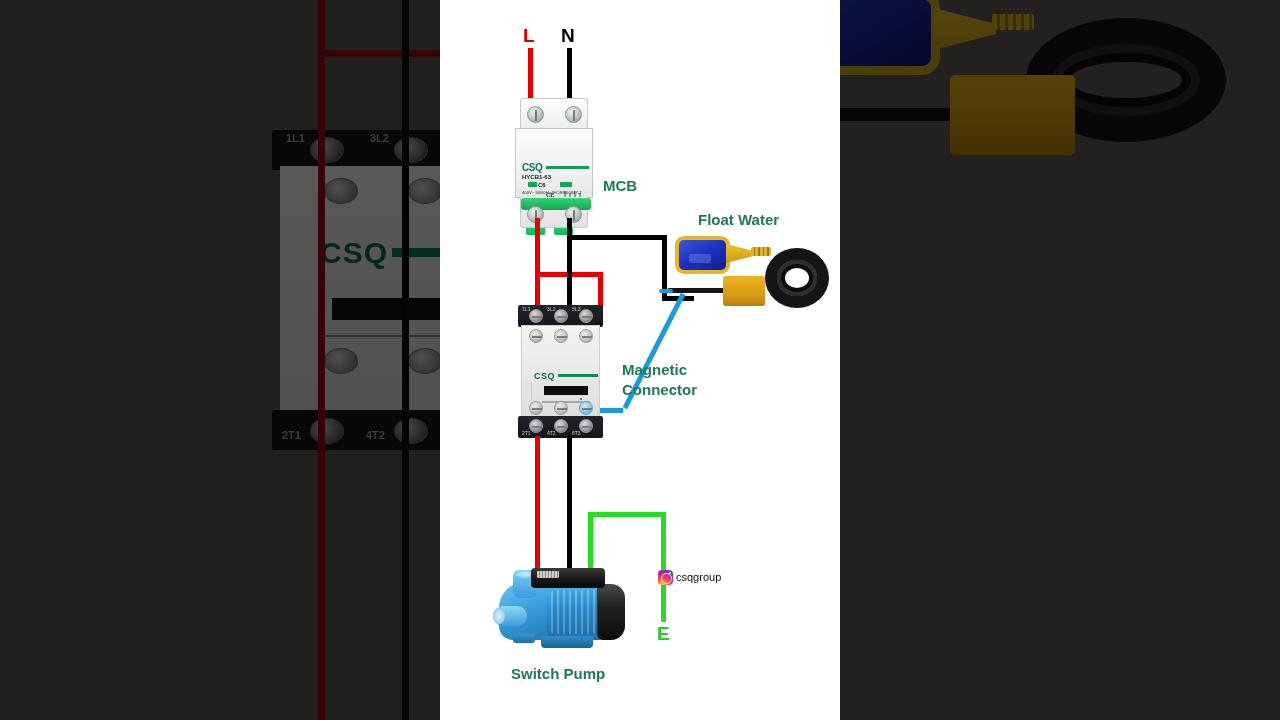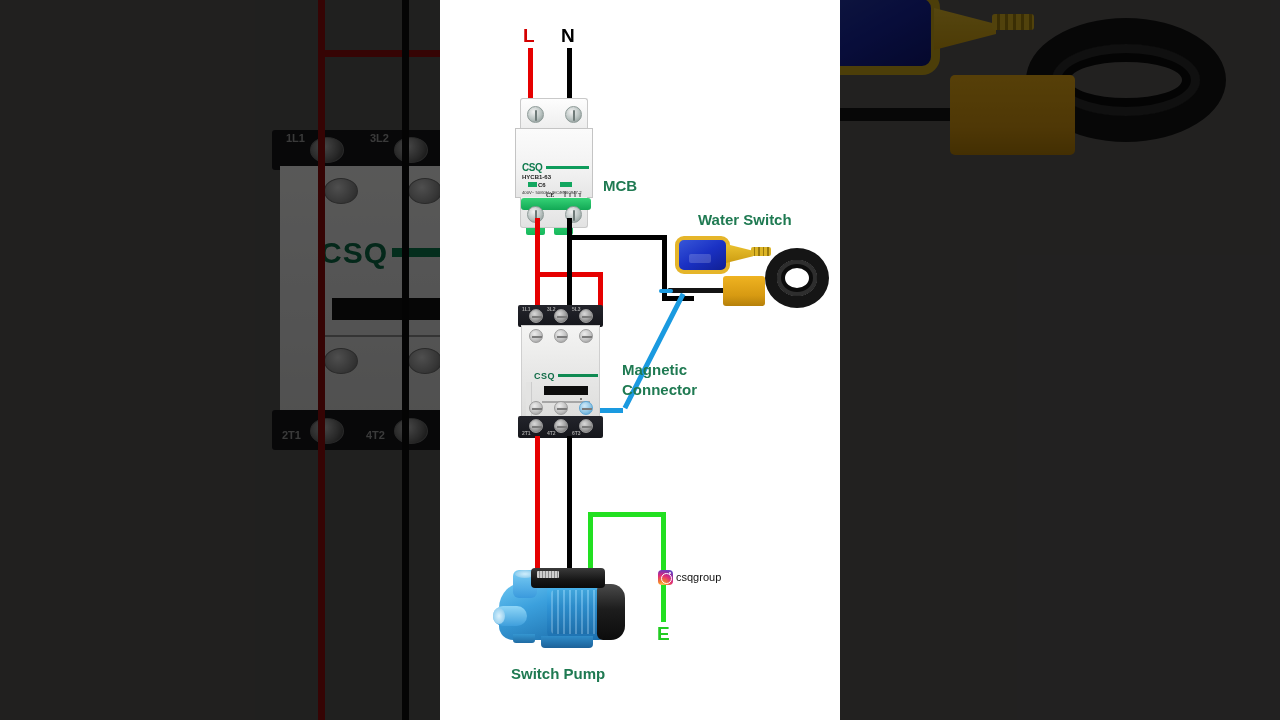--- a/index.html
+++ b/index.html
@@ -552,21 +552,21 @@
     </div>
 
     <div class="wire wire-h w-blue" style="left:160px; top:408px; width:23px;"></div>
     <svg style="position:absolute; left:176px; top:290px; width:70px; height:125px;">
       <path d="M66 6 L10 116" stroke="#1a9ae0" stroke-width="5" fill="none" stroke-linecap="square"></path>
     </svg>
 
     <div class="lbl lbl-green" style="left:182px; top:360px; line-height:1.35;">Magnetic
 Connector</div>
 
-    <div class="lbl lbl-green" style="left:258px; top:211px;">Water Switch</div>
+    <div class="lbl lbl-green" style="left:258px; top:211px;">Float Water</div>
     <div class="floatsw">
       <div class="fs-body">
         <div class="fs-slot"></div>
       </div>
       <div class="fs-neck"></div>
       <div class="fs-ferrule"></div>
       <div class="fs-coil"></div>
       <div class="fs-lead"></div>
       <div class="fs-leadtip"></div>
       <div class="fs-weight"></div>

